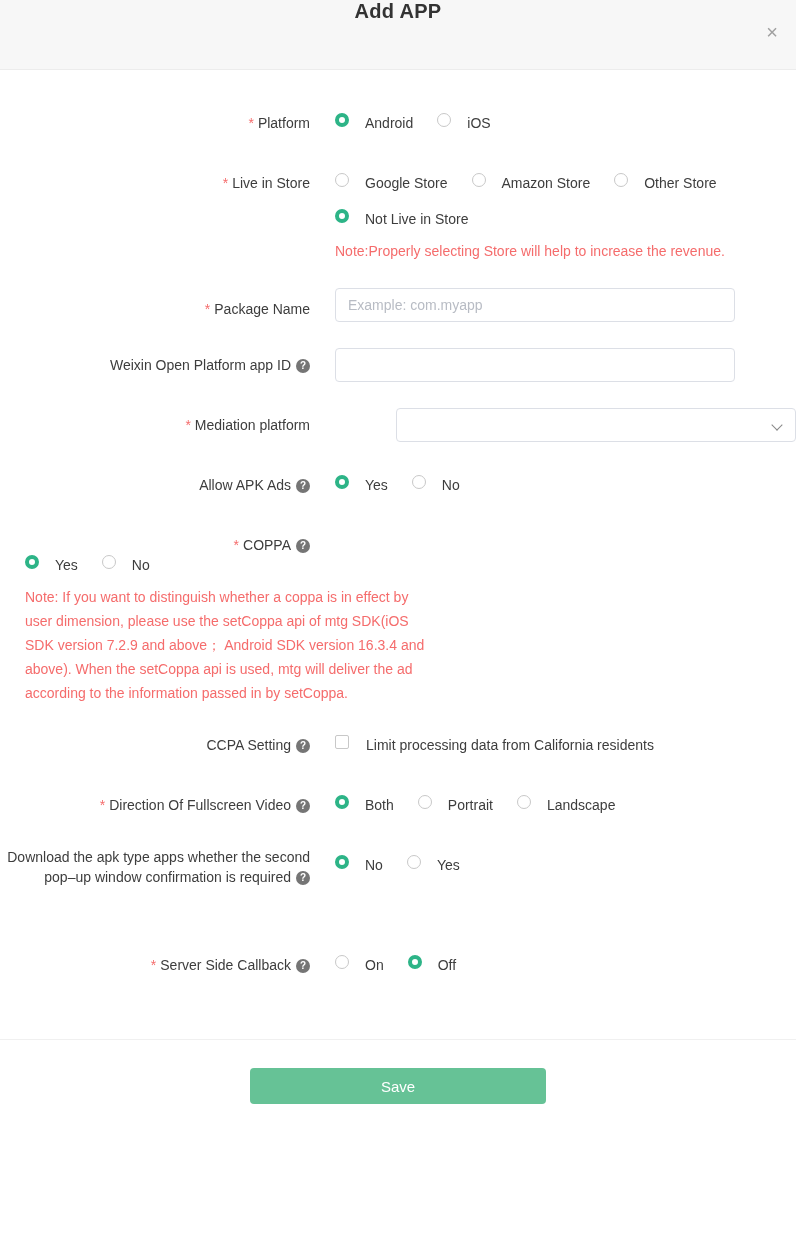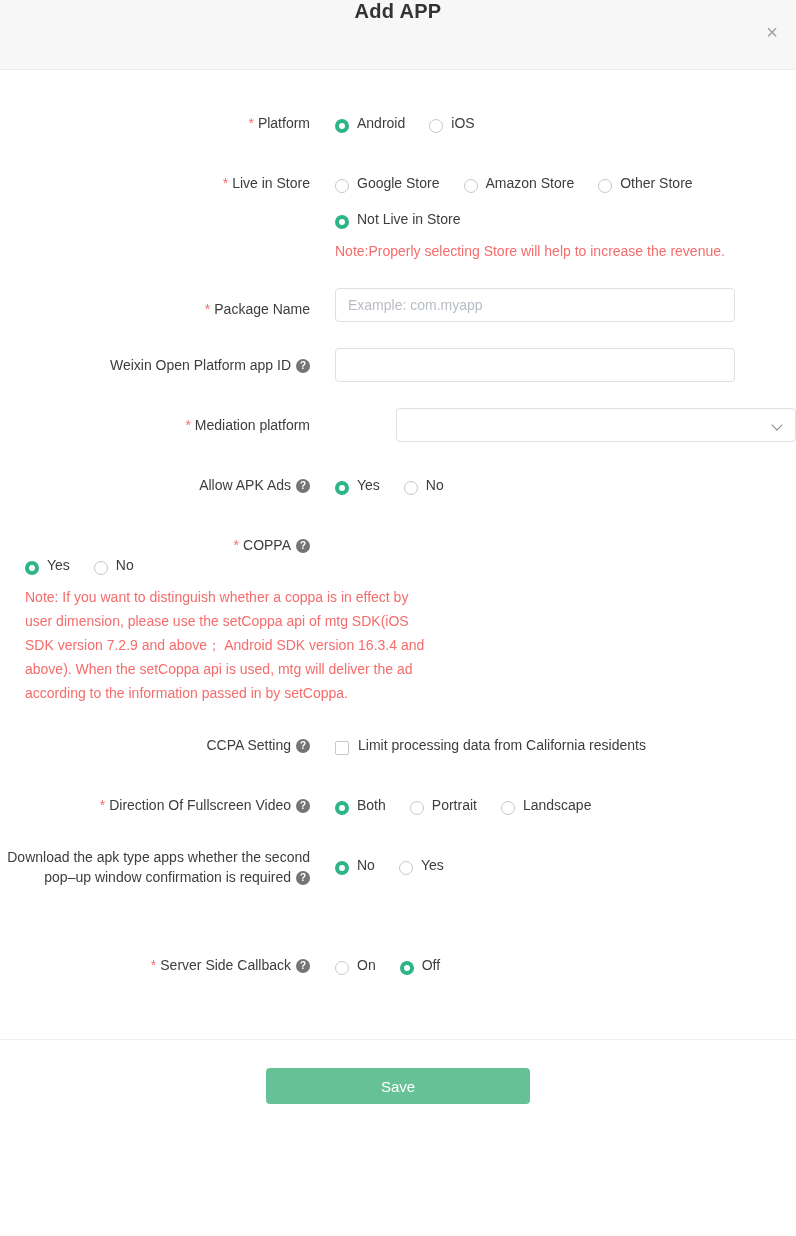--- a/index.html
+++ b/index.html
@@ -45,21 +45,21 @@
   .label-col.input-align { padding-top: 7px; }
   .req { color: var(--note-red); margin-right: 4px; }
   .control-col { margin-left: 25px; width: 400px; }
   .help {
     display: inline-block; width: 14px; height: 14px; border-radius: 50%;
     background: #757575; color: #fff; font-size: 10px; line-height: 14px;
     text-align: center; margin-left: 5px; vertical-align: 1px; cursor: pointer;
     font-weight: 700;
   }
   
-  .radio, .checkbox { display: inline-flex; align-items: flex-end; margin-right: 24px; cursor: pointer; }
+  .radio, .checkbox { display: inline-flex; align-items: flex-start; margin-right: 24px; cursor: pointer; gap: 8px; }
   .radio:last-child, .checkbox:last-child { margin-right: 0; }
   .dot {
     width: 14px; height: 14px; border-radius: 50%;
     border: 1px solid #c8c8c8; background: #fff; margin-right: 8px; flex: none;
   }
   .radio.checked .dot { border: 4px solid var(--accent-green); }
   .box {
     width: 14px; height: 14px; border: 1px solid #c8c8c8; border-radius: 2px;
     background: #fff; margin-right: 9px; flex: none;
   }
@@ -93,21 +93,21 @@
   .radio-line { display: flex; align-items: center; }
   .mb16 { margin-bottom: 16px; }
   
   .footer {
     border-top: 1px solid #f0f0f0;
     margin-top: 64px;
     padding: 28px 0 30px;
     text-align: center;
   }
   .save-btn {
-    width: 264px; height: 36px;
+    width: 296px; height: 36px;
     background: var(--btn-green); color: #fff;
     border: none; border-radius: 4px;
     font-size: 15px; cursor: pointer;
     font-family: "Liberation Sans", sans-serif;
   }
 </style>
 </head>
 <body>
 
 <div class="dialog">

